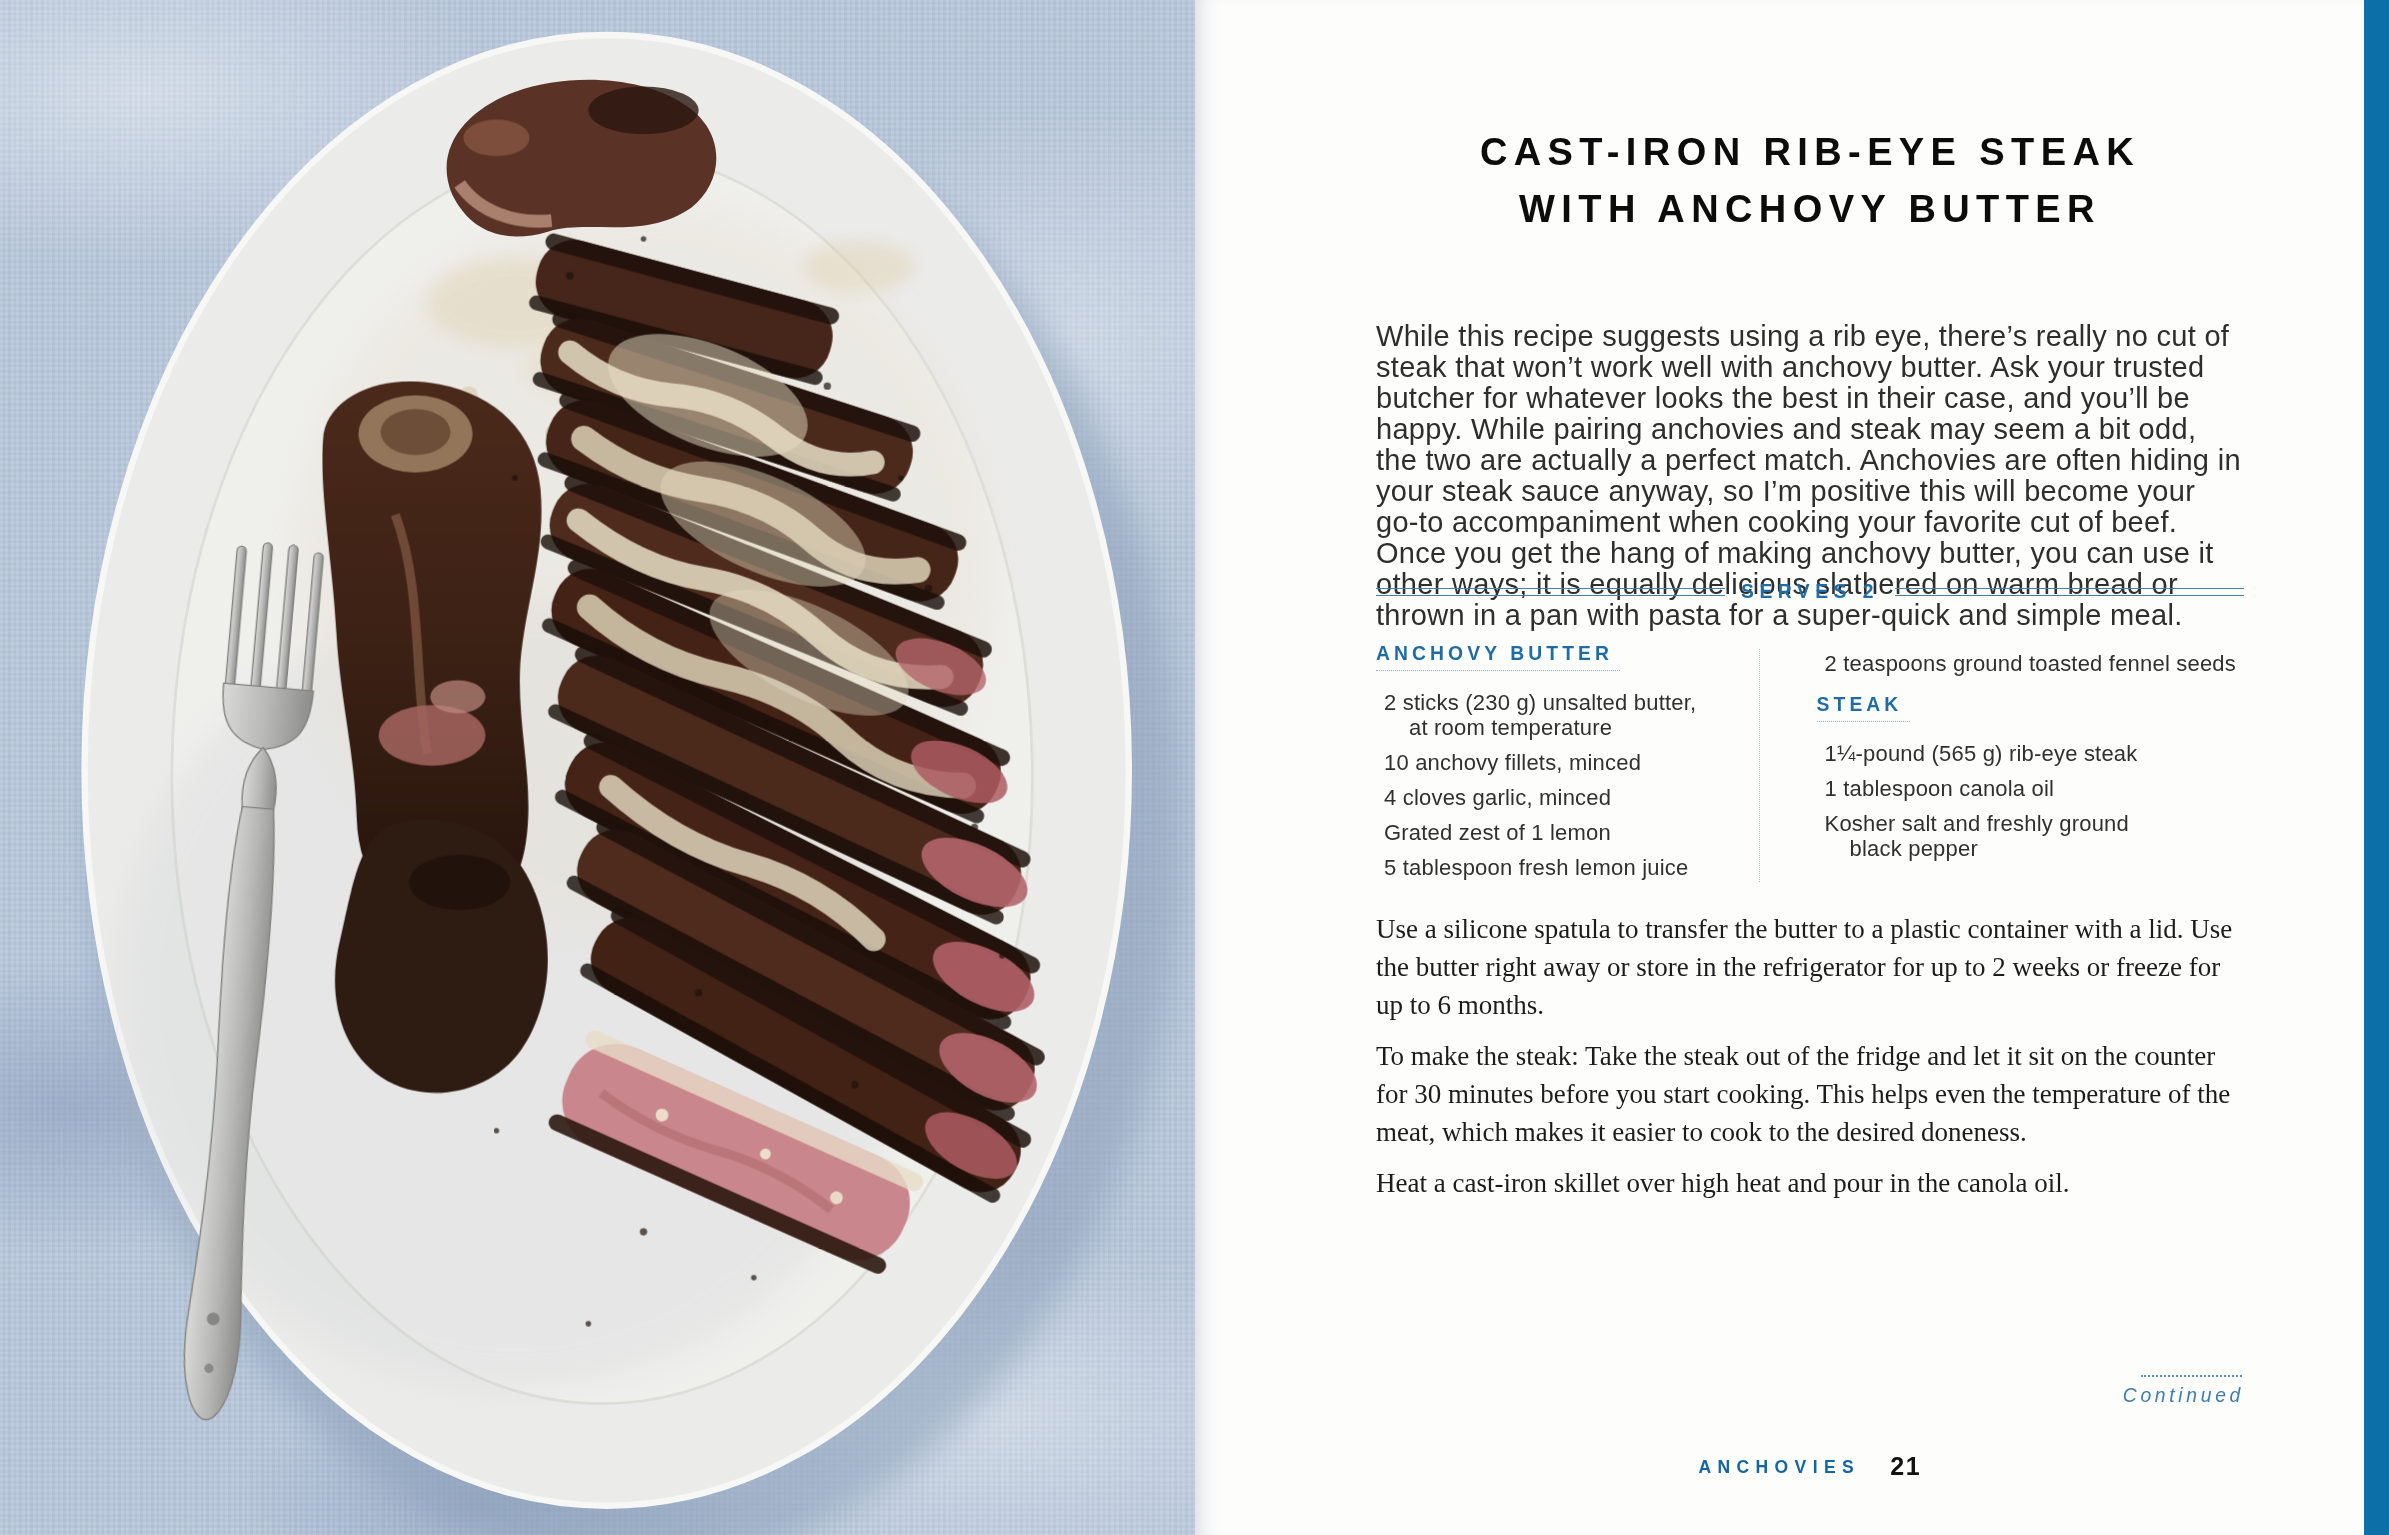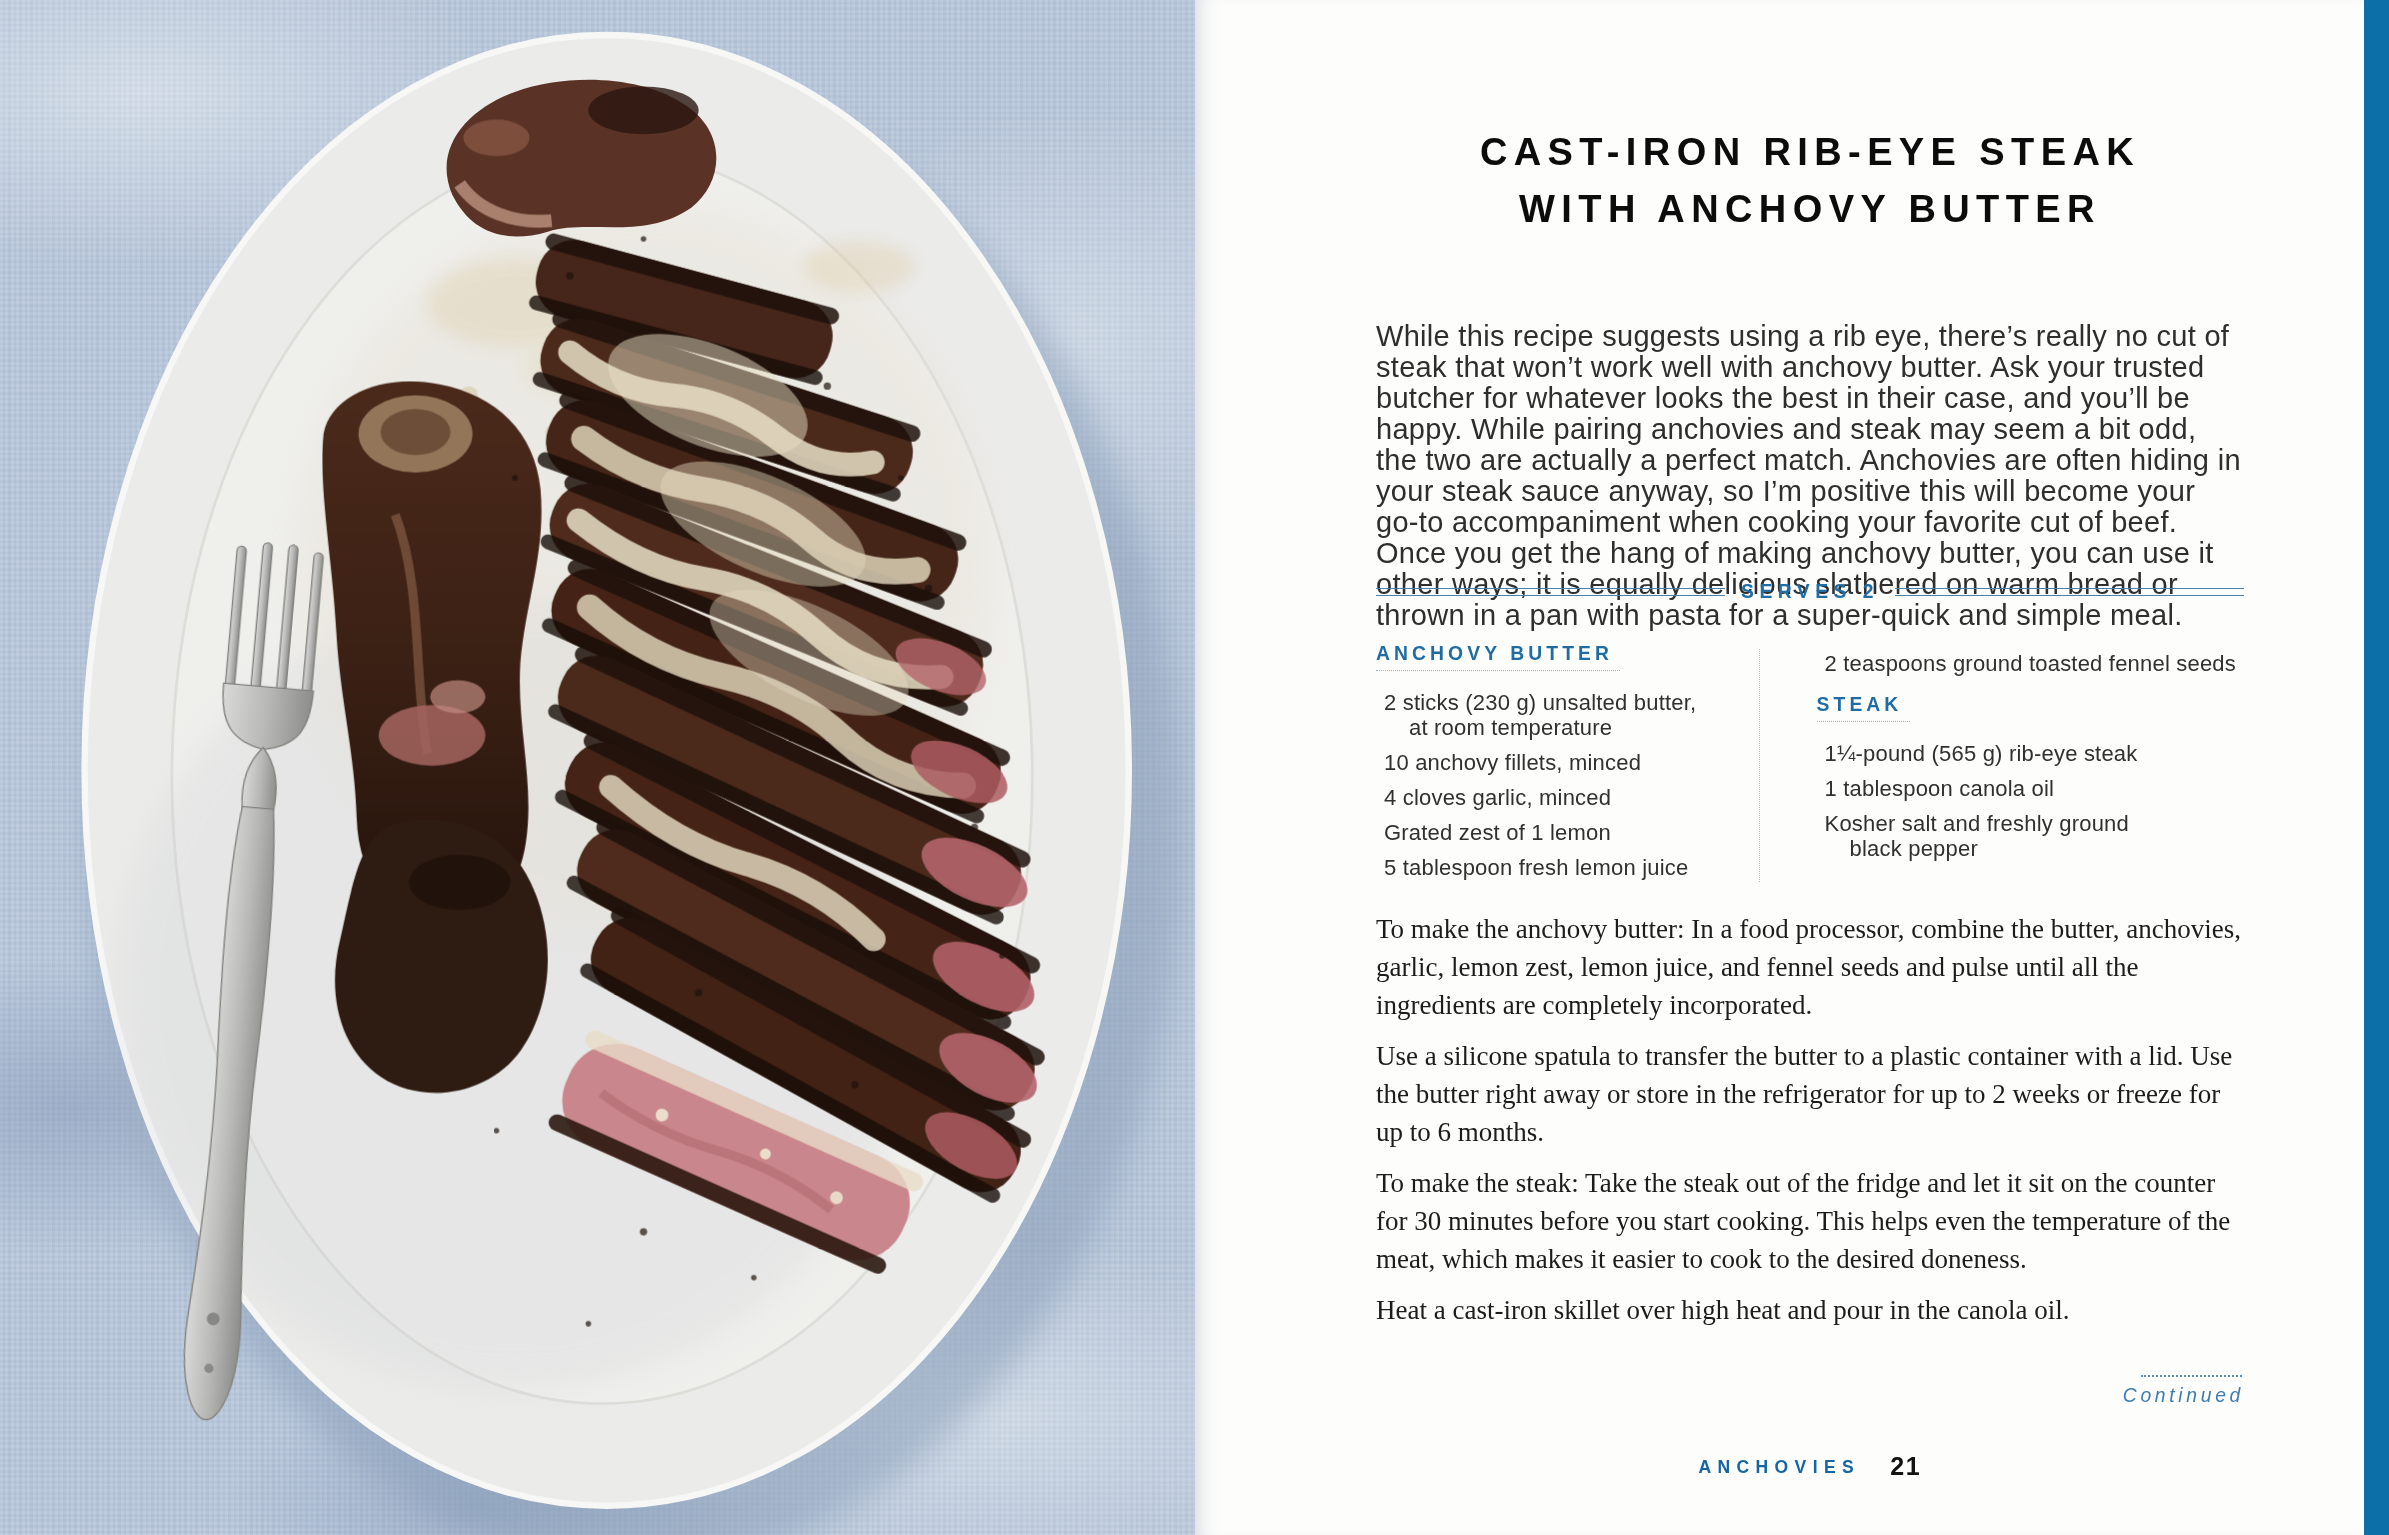--- a/index.html
+++ b/index.html
@@ -268,21 +268,20 @@
           <li>1 tablespoon canola oil</li>
           <li>
             <span>Kosher salt and freshly ground</span>
             <span class="wrap">black pepper</span>
           </li>
         </ul>
       </div>
     </div>
 
     <div class="block instructions">
-      <p>To make the anchovy butter: In a food processor, combine the butter, anchovies, garlic, lemon zest, lemon juice, and fennel seeds and pulse until all the ingredients are completely incorporated.</p>
       <p>Use a silicone spatula to transfer the butter to a plastic container with a lid. Use the butter right away or store in the refrigerator for up to 2 weeks or freeze for up to 6 months.</p>
       <p>To make the steak: Take the steak out of the fridge and let it sit on the counter for 30 minutes before you start cooking. This helps even the temperature of the meat, which makes it easier to cook to the desired doneness.</p>
       <p>Heat a cast-iron skillet over high heat and pour in the canola oil.</p>
     </div>
 
     <div class="continued">
       <div class="continued-dots"></div>
       <div class="continued-label">Continued</div>
     </div>
 

